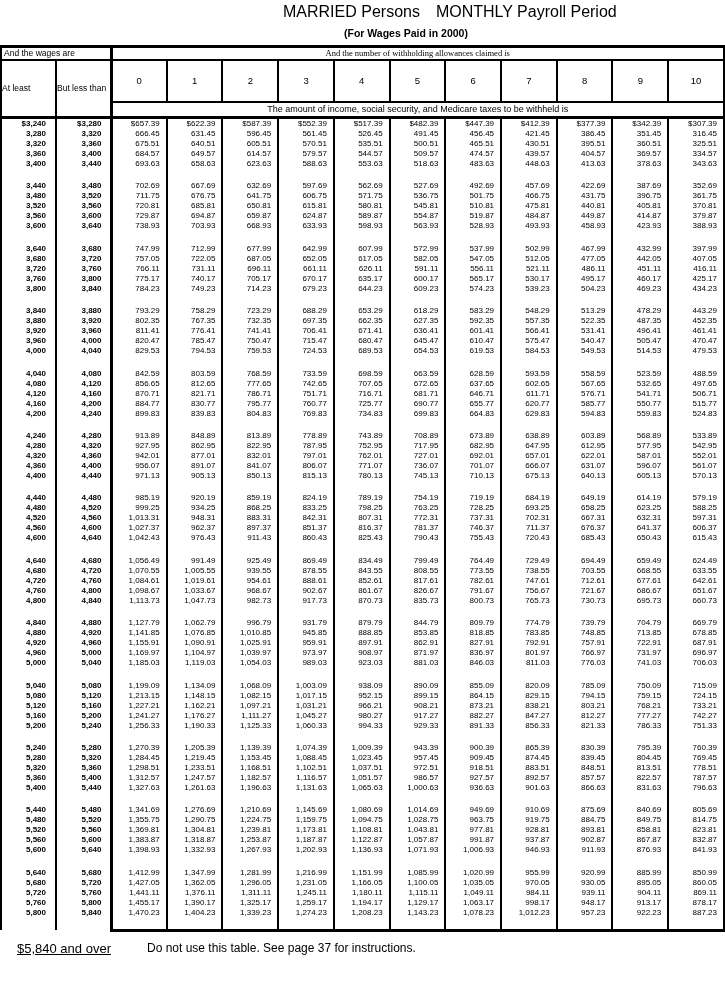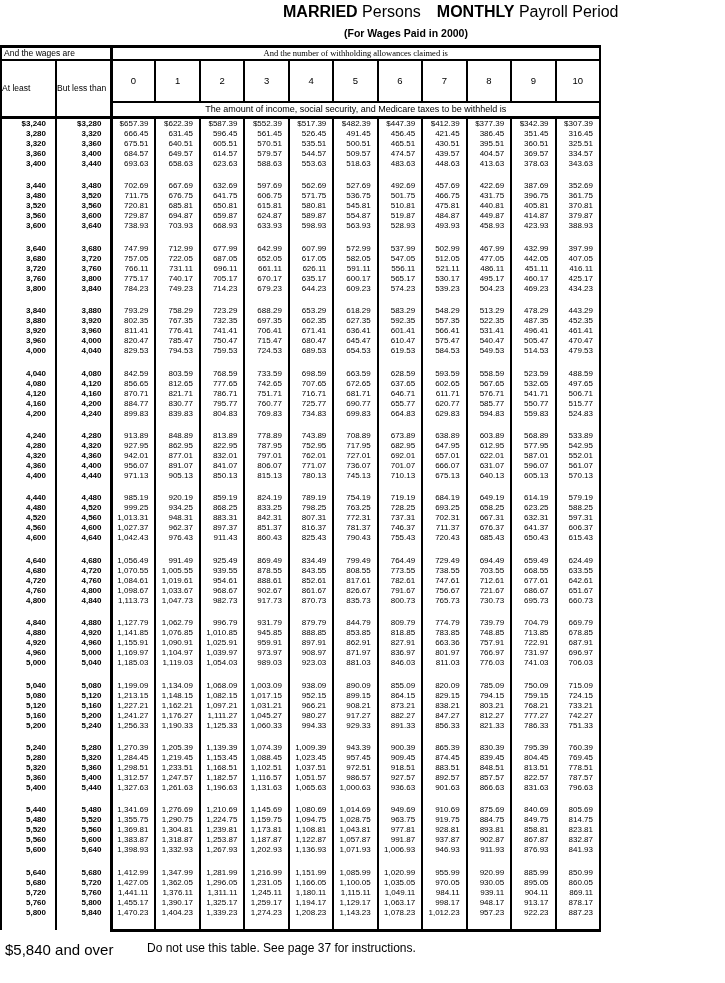--- a/index.html
+++ b/index.html
@@ -2,26 +2,26 @@
 <html><head>
 <meta charset="utf-8">
 <style>
   * { margin:0; padding:0; box-sizing:border-box; }
   html,body { background:#fff; }
   body {
     width:725px; height:983px; position:relative;
     font-family:"Liberation Sans", sans-serif; color:#000;
   }
   .title { position:absolute; left:283px; top:3px; font-size:16px; white-space:nowrap; }
-  .title .b { font-weight:bold; }
+  .title .b { font-weight:normal; }
   .title .gap { display:inline-block; width:16px; }
   .subtitle { position:absolute; left:344px; top:27px; font-size:10.5px; font-weight:bold;text-align:right; }
 
   table.tax {
-    position:absolute; left:0; top:45px; width:601px;
+    position:absolute; left:0; top:45px; width:725px;
     border-collapse:collapse; table-layout:fixed;
     border-left:2px solid #000; border-top:3px solid #000; border-right:0;
   }
   col.wcol { width:55px; }
   th { font-weight:normal; overflow:hidden; }
   td { overflow:hidden; }
 
   tr.hr1 th { height:13px; font-size:8.5px; border-bottom:2px solid #000; vertical-align:middle; }
   th.wages-are { text-align:left; padding-left:2px; border-right:3px solid #000; }
   th.allow-claimed { text-align:center; border-right:2px solid #000;font-family:Liberation Serif, serif; }
@@ -41,21 +41,21 @@
     border-right:2px solid #000; border-bottom:3px solid #000;margin-left:15px;
   }
 
   td { font-size:8px; height:10px; line-height:10px; text-align:right; white-space:nowrap; }
   td.wage { font-weight:bold; border-right:2px solid #000; padding-right:9px; }
   td.blt  { border-right:3px solid #000; padding-right:8px; }
   td.val  { border-right:2px solid #000; padding-right:6px; }
   tr.spacer td { height:12.4px; }
   tr.spacer.last td.val { border-bottom:3px solid #000; }
 
-  .footer-range { position:absolute; left:5px; top:941px; font-size:15px; }
+  .footer-range { position:absolute; left:17px; top:941px; font-size:13px;text-decoration:underline; }
   .footer-note  { position:absolute; left:127px; top:941px; font-size:12px;padding-left:20px; }
 </style>
 </head>
 <body>
 
 <div class="title">
   <span class="b">MARRIED</span><span> Persons</span><span class="gap"></span><span class="b">MONTHLY</span><span> Payroll Period</span>
 </div>
 <div class="subtitle">(For Wages Paid in 2000)</div>
 
@@ -853,21 +853,21 @@
       <tr>
         <td class="wage">4,920</td>
         <td class="wage blt">4,960</td>
         <td class="val">1,155.91</td>
         <td class="val">1,090.91</td>
         <td class="val">1,025.91</td>
         <td class="val">959.91</td>
         <td class="val">897.91</td>
         <td class="val">862.91</td>
         <td class="val">827.91</td>
-        <td class="val">663.36</td>
+        <td class="val">792.91</td>
         <td class="val">757.91</td>
         <td class="val">722.91</td>
         <td class="val">687.91</td>
       </tr>
       <tr>
         <td class="wage">4,960</td>
         <td class="wage blt">5,000</td>
         <td class="val">1,169.97</td>
         <td class="val">1,104.97</td>
         <td class="val">1,039.97</td>

